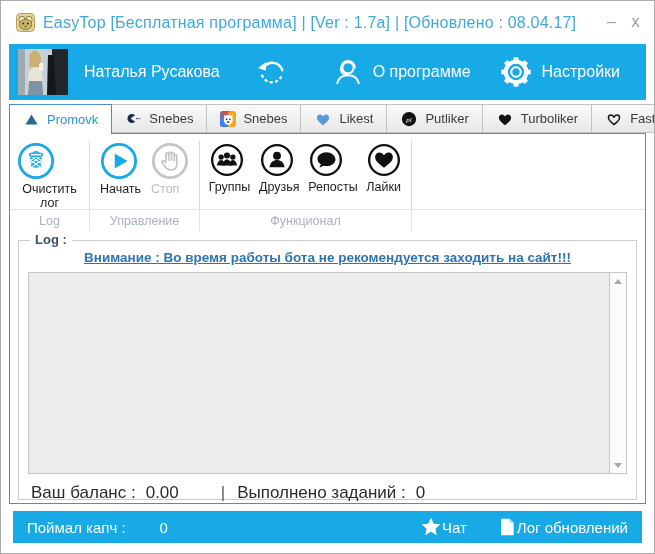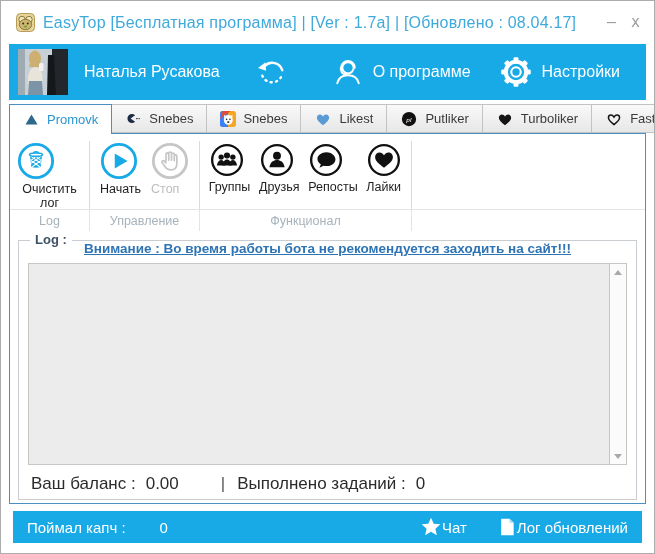--- a/index.html
+++ b/index.html
@@ -41,21 +41,21 @@
   .rbtn.disabled{ cursor:default; }
   .rbtn.disabled .cap{ color:#bdbdbd; }
 
   .rlabels{ display:flex; height:22px; border-top:1px solid #e4e4e4; align-items:center; }
   .rlabel{ font-size:12.5px; color:#a7b2bb; text-align:center; border-right:1px solid #e4e4e4; height:100%; display:flex; align-items:center; justify-content:center; }
   .rlabel.g1{ width:80px; } .rlabel.g2{ width:110px; } .rlabel.g3{ width:212px; }
 
   
   .groupbox{ margin:9px 8px 0; height:260px; border:1px solid #c9cdd1; position:relative; }
   .groupbox-title{ position:absolute; top:-9px; left:11px; background:#fff; padding:0 5px; font-size:13px; font-weight:bold; color:#3d5166; }
-  .warning{ text-align:center; font-size:13.5px; font-weight:bold; color:#2e74b5; text-decoration:underline; }
+  .warning{ text-align:center; margin-top:9px; font-size:13.5px; font-weight:bold; color:#2e74b5; text-decoration:underline; }
   .logarea{ margin:7px 9px 0; height:202px; background:#ececec; border:1px solid #c6c6c6; position:relative; }
   .scrollbar{ position:absolute; top:0; right:0; bottom:0; width:17px; background:#fbfbfb; border-left:1px solid #c6c6c6; }
   .sb-btn{ position:absolute; left:0; right:0; height:16px; display:flex; align-items:center; justify-content:center; cursor:pointer; }
   .sb-btn.up{ top:0; } .sb-btn.down{ bottom:0; }
   .sb-tri-up{ width:0;height:0;border-left:4px solid transparent;border-right:4px solid transparent;border-bottom:5px solid #a9a9a9; }
   .sb-tri-down{ width:0;height:0;border-left:4px solid transparent;border-right:4px solid transparent;border-top:5px solid #a9a9a9; }
   .statusrow{ display:flex; align-items:center; margin:9px 12px 0; font-size:17px; color:#2b2b2b; }
   .statusrow .val{ margin-left:10px; }
   .statusrow .div{ margin-left:42px; color:#555; }
   .statusrow .lbl2{ margin-left:12px; }

